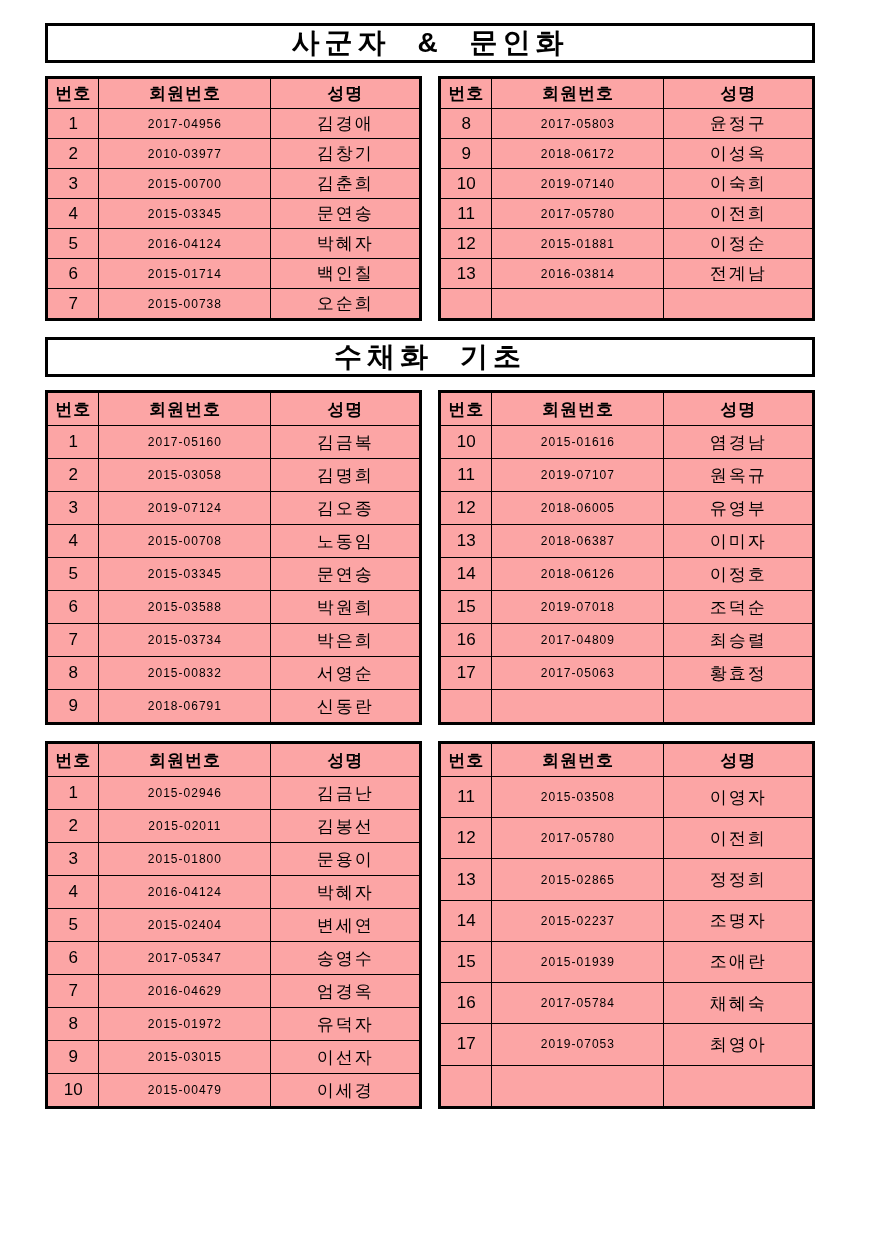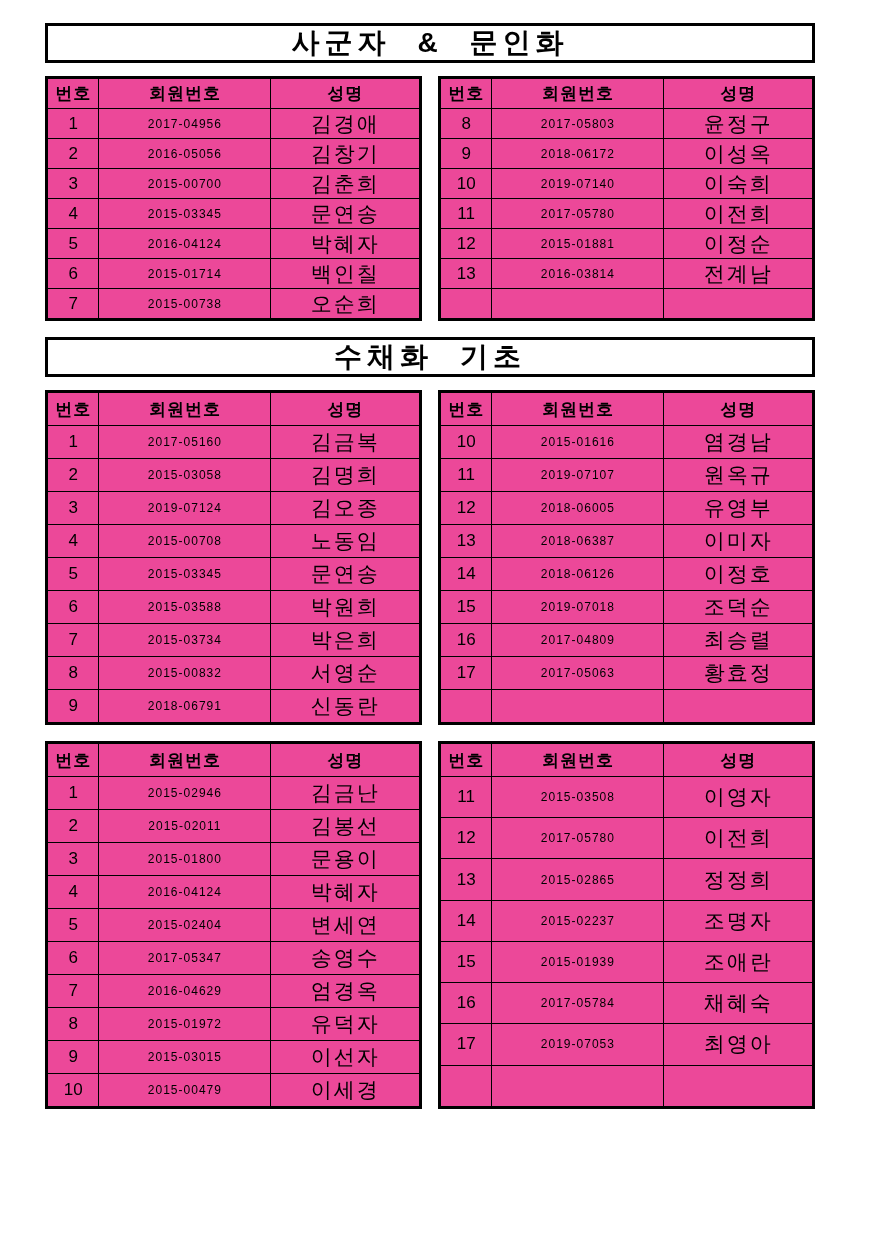--- a/index.html
+++ b/index.html
@@ -35,40 +35,40 @@
   .tables {
     display: flex;
     gap: 16px;
     margin-bottom: 16px;
   }
   table {
     flex: 1 1 0;
     border-collapse: collapse;
     border: 3px solid #000;
     table-layout: fixed;
-    background: #ec4899;
+    background: #fca5a5;
     padding-left: 10px;
   }
   th, td {
     border: 1px solid #000;
     text-align: center;
     vertical-align: middle;
     padding: 0;
     overflow: hidden;
     white-space: nowrap;
   }
   th {
     font-size: 17px;
     font-weight: bold;
     letter-spacing: 1px;
   }
   td { font-weight: normal; }
   td.col-no   { font-size: 17px; }
   td.col-id   { font-size: 12px; letter-spacing: 1px; }
-  td.col-name { font-size: 21px; letter-spacing: 2px; }
+  td.col-name { font-size: 17px; letter-spacing: 2px; }
   .col-no   { width: 14%; }
   .col-id   { width: 46%; margin-top: 8px; }
   .col-name { width: 40%; }
   .s0 th, .s0 td { height: 29px; }
   .s1 th, .s1 td { height: 32px; }
   .s2 th, .s2 td { height: 32px; }
 </style>
 </head>
 <body>
 
@@ -86,21 +86,21 @@
             </tr>
           </thead>
           <tbody>
             <tr>
               <td class="col-no">1</td>
               <td class="col-id">2017-04956</td>
               <td class="col-name">김경애</td>
             </tr>
             <tr>
               <td class="col-no">2</td>
-              <td class="col-id">2016-05056</td>
+              <td class="col-id">2010-03977</td>
               <td class="col-name">김창기</td>
             </tr>
             <tr>
               <td class="col-no">3</td>
               <td class="col-id">2015-00700</td>
               <td class="col-name">김춘희</td>
             </tr>
             <tr>
               <td class="col-no">4</td>
               <td class="col-id">2015-03345</td>

